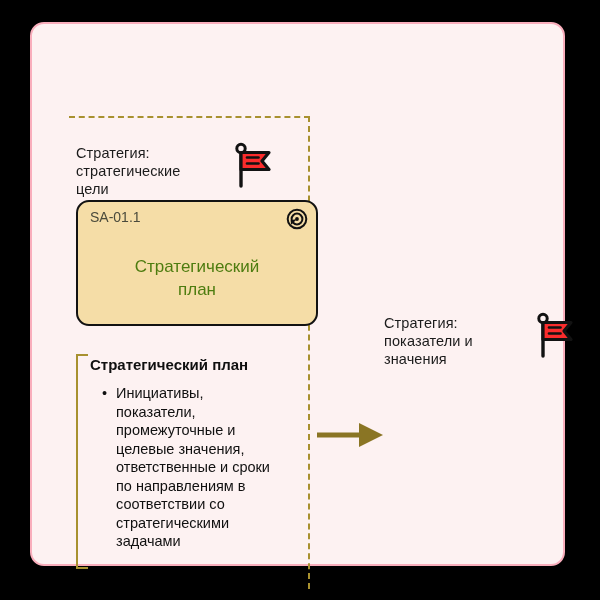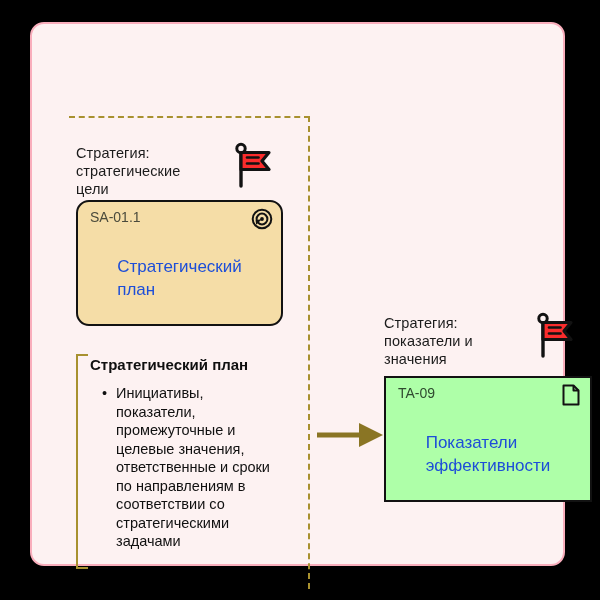--- a/index.html
+++ b/index.html
@@ -76,21 +76,21 @@
 
   
   .el-box {
     position: absolute;
     box-sizing: border-box;
     border: 2px solid #121212;
   }
   #box-strategy-plan {
     left: 44px;
     top: 176px;
-    width: 207px;
+    width: 242px;
     height: 126px;
     background: #f5dda7;
     border-radius: 13px;
   }
   #box-kpi {
     left: 352px;
     top: 352px;
     width: 208px;
     height: 126px;
     background: #aeffa8;
@@ -106,24 +106,24 @@
   #box-kpi .el-code { color: #2f4a2f; }
   .el-title {
     position: absolute;
     left: 0;
     right: 0;
     top: 36px;
     bottom: 6px;
     display: flex;
     align-items: center;
     justify-content: center;
-    text-align: left;
+    text-align: center;
     font-size: 17px;
     line-height: 23px;
-    color: #1d4ed8;
+    color: #4d7c0f;
     padding: 0 10px;
     box-sizing: border-box;
     white-space: pre-line;
   }
   .corner-icon {
     position: absolute;
     right: 8px;
     top: 6px;
     width: 22px;
     height: 22px;
@@ -239,24 +239,15 @@
 значения</div>
 
     <svg class="flag-icon" id="flag-right" viewBox="0 0 46 48">
       <path d="M11 13 L11 45" stroke="#121212" stroke-width="3.4" fill="none" stroke-linecap="round"></path>
       <circle cx="11" cy="7.5" r="4.2" fill="#fdf2f2" stroke="#121212" stroke-width="3"></circle>
       <path d="M11 11.5 L39 11.5 L32 20 L39 28.5 L11 28.5 Z" fill="#fb2c2c" stroke="#121212" stroke-width="3.2" stroke-linejoin="round"></path>
       <path d="M17 16.5 L28.5 16.5" stroke="#121212" stroke-width="2.6" stroke-linecap="round"></path>
       <path d="M17 22.5 L28.5 22.5" stroke="#121212" stroke-width="2.6" stroke-linecap="round"></path>
     </svg>
 
-    <div class="el-box" id="box-kpi">
-      <div class="el-code">TA-09</div>
-      <svg class="corner-icon" viewBox="0 0 22 22">
-        <path d="M3.5 1.5 L13.5 1.5 L18.5 6.5 L18.5 20.5 L3.5 20.5 Z" fill="none" stroke="#121212" stroke-width="2" stroke-linejoin="round"></path>
-        <path d="M13.5 1.5 L13.5 6.5 L18.5 6.5" fill="none" stroke="#121212" stroke-width="2" stroke-linejoin="round"></path>
-      </svg>
-      <div class="el-title">Показатели
-эффективности</div>
-    </div>
 
   </div>
 </div>
 
 </body></html>

